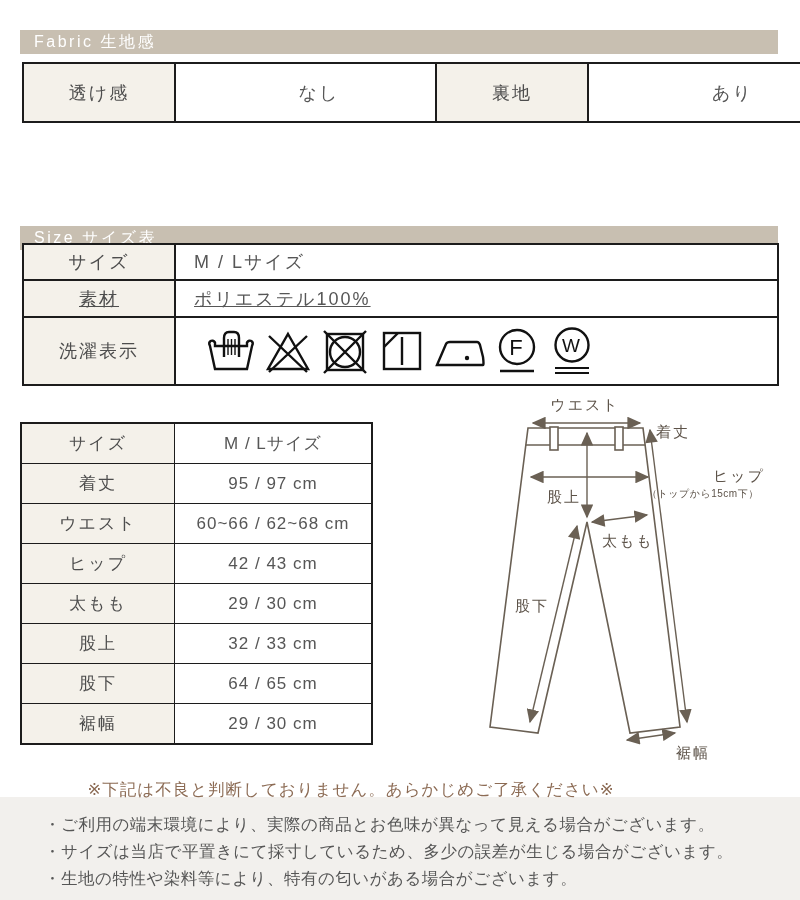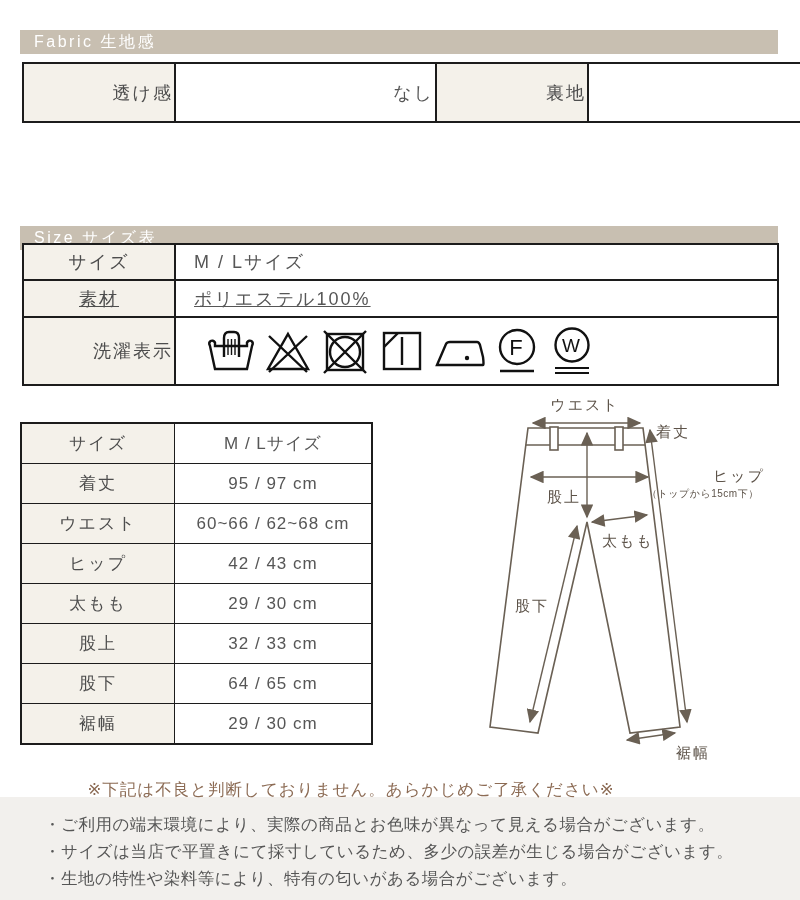--- a/index.html
+++ b/index.html
@@ -3,30 +3,30 @@
 <meta charset="utf-8">
 <style>
   html,body{margin:0;padding:0;background:#fff;}
   #page{position:relative;width:800px;height:900px;background:#ffffff;overflow:hidden;
         font-family:"Liberation Sans","DejaVu Sans",sans-serif;color:#555;}
   .hdr-bar{position:absolute;left:20px;width:758px;height:24px;background:#c8bfb1;
            color:#fff;font-size:16px;line-height:24px;padding-left:14px;letter-spacing:2.5px;
            box-sizing:border-box;}
   table{border-collapse:collapse;table-layout:fixed;}
   .t1{position:absolute;left:22px;top:62px;width:757px;}
-  .t1 td{border:2px solid #1c1c1c;text-align:right;font-size:18px;letter-spacing:2px;color:#565656;height:55px;}
+  .t1 td{border:2px solid #1c1c1c;text-align:center;font-size:18px;letter-spacing:2px;color:#565656;height:55px;}
   .t1 td.lab{background:#f4f1ea;width:148px;color:#4d4d4d;}
   .t1 td.val{background:#fff;padding-left:28px;}
   .t2{position:absolute;left:22px;top:243px;width:757px;}
   .t2 td{border:2px solid #1c1c1c;font-size:18px;letter-spacing:2px;color:#565656;}
   .t2 td.lab{background:#f4f1ea;width:148px;text-align:center;color:#4d4d4d;}
   .t2 td.val{background:#fff;text-align:left;padding-left:18px;}
   .t2 tr.r1 td{height:32px;}
   .t2 tr.r2 td{height:33px;text-decoration:underline;}
-  .t2 tr.r3 td{height:64px;text-align:right;}
+  .t2 tr.r3 td{height:64px;}
   .careicons{display:flex;align-items:center;gap:7px;padding-left:12px;}
   .careicons svg{display:block;}
   .t3{position:absolute;left:20px;top:422px;width:353px;}
   .t3 td{border:1px solid #1c1c1c;text-align:center;font-size:17px;letter-spacing:2px;color:#565656;height:37px;}
   .t3{border:2px solid #1c1c1c;}
   .t3 td.lab{background:#f4f1ea;width:150px;color:#4d4d4d;}
   .t3 td.val{background:#fff;letter-spacing:1px;}
   #diagram{position:absolute;left:425px;top:390px;width:370px;height:380px;}
   #diagram text{font-family:"Liberation Sans","DejaVu Sans",sans-serif;}
   .notice-title{position:absolute;left:0;top:779px;width:702px;text-align:center;

